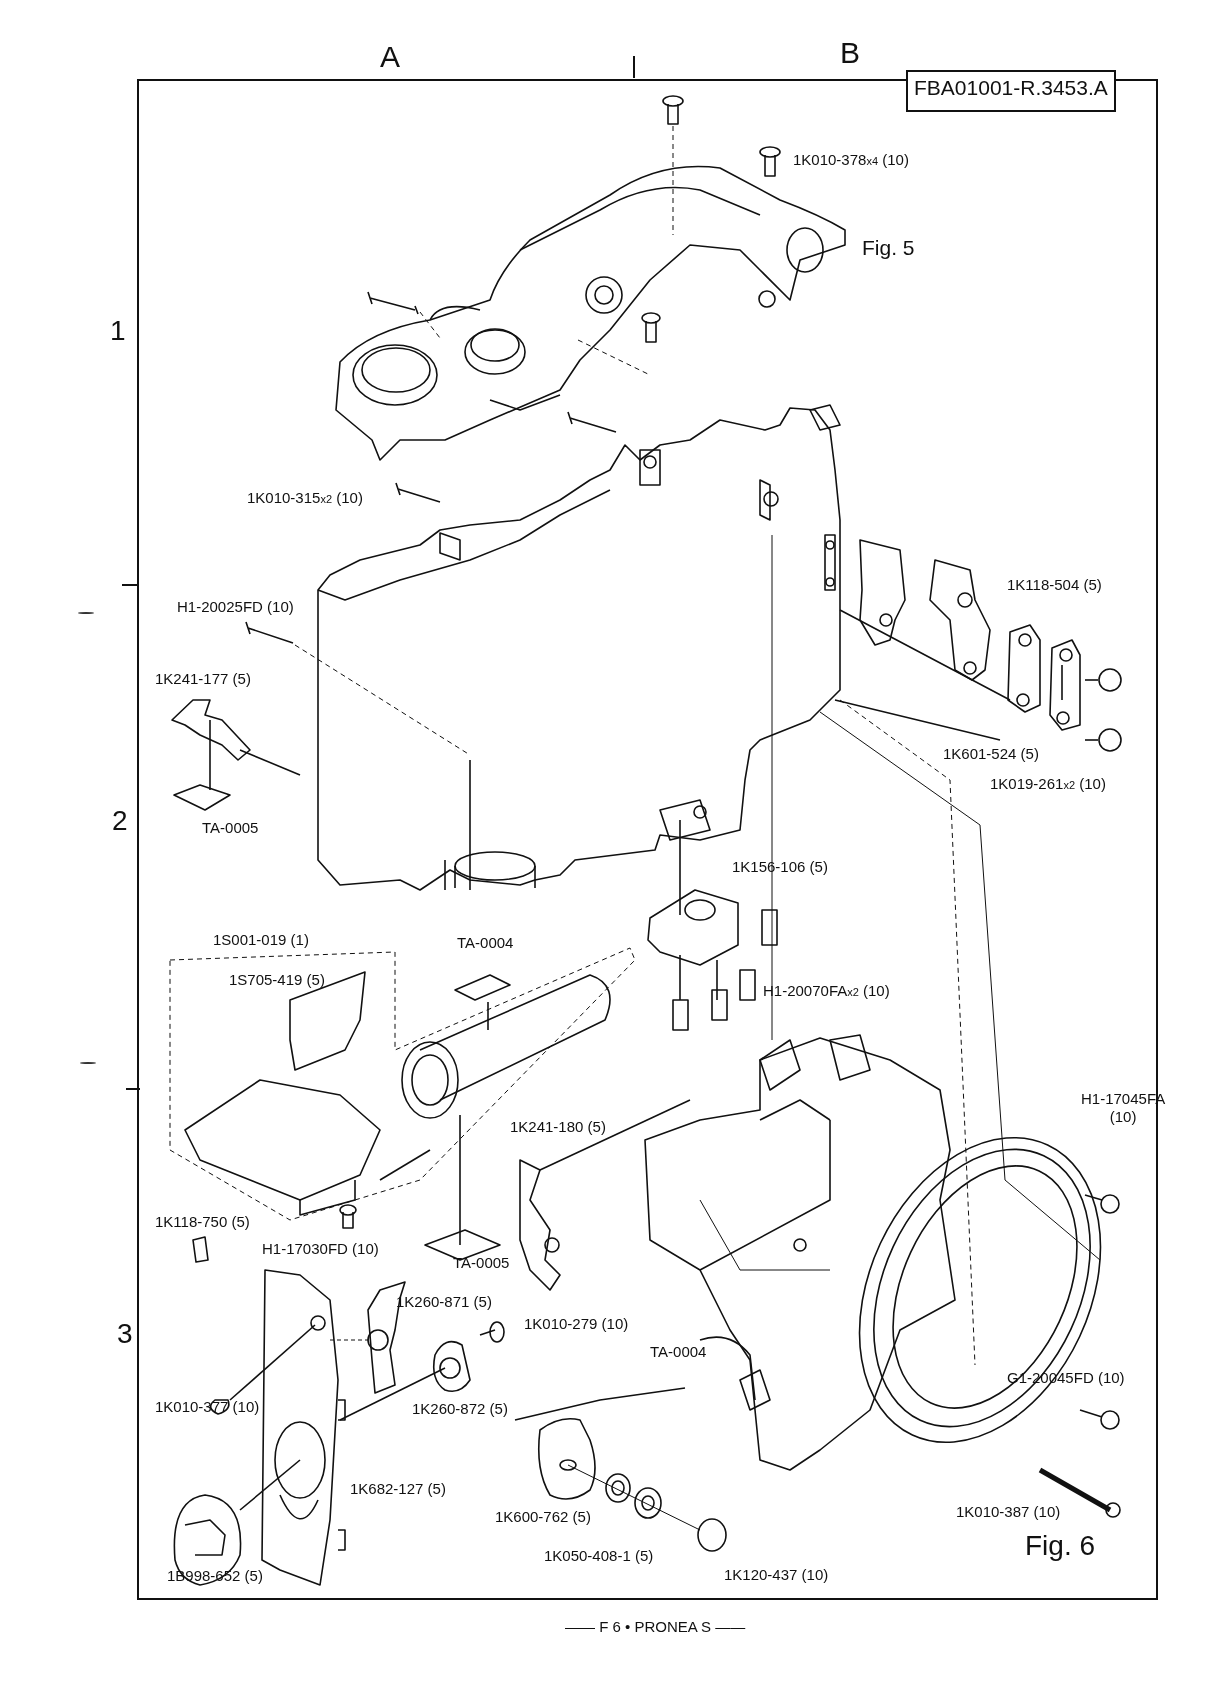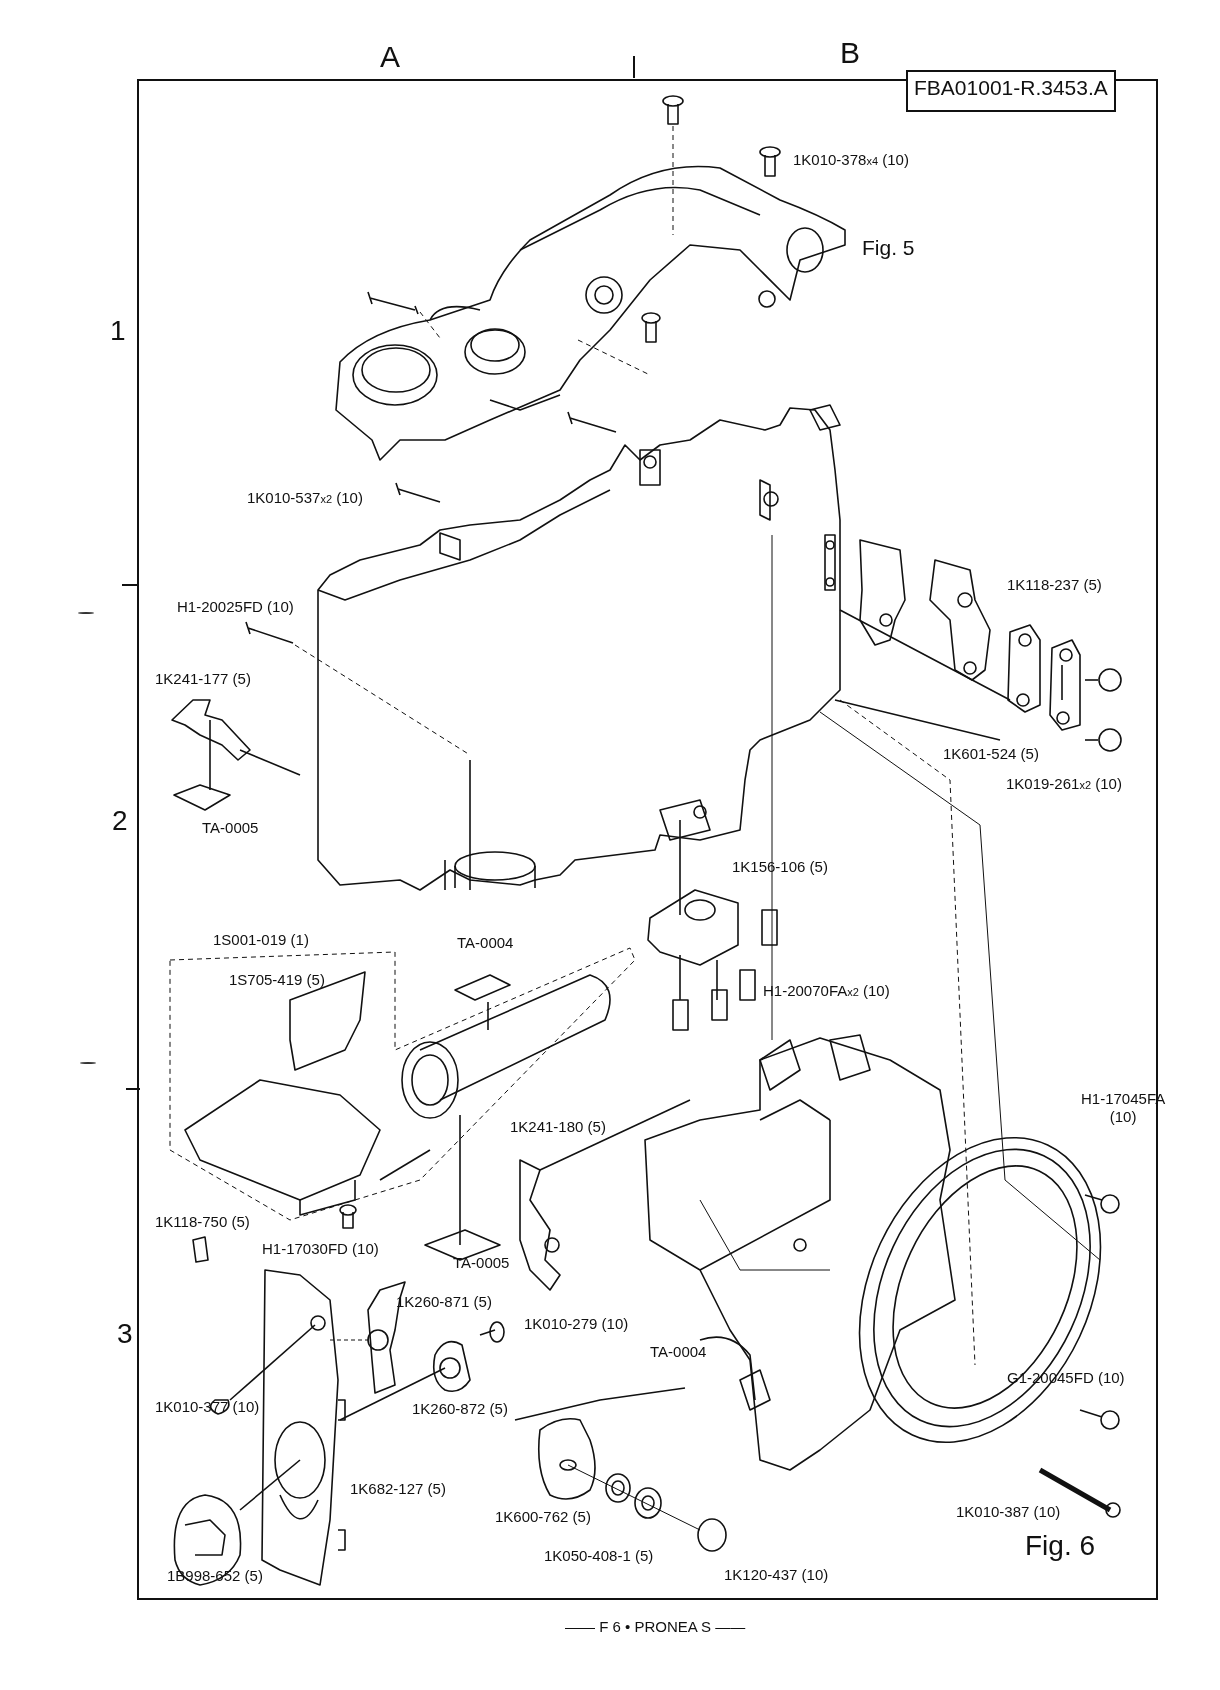--- a/index.html
+++ b/index.html
@@ -217,27 +217,27 @@
       <path d="M820,712 L980,825 L1005,1180 L1100,1260"></path>
       <path d="M700,1200 L740,1270 L830,1270"></path>
     </g>
   </g>
 </svg>
 
 <div class="fig" style="left:862px;top:236px;">Fig. 5</div>
 <div class="fig6" style="left:1025px;top:1530px;">Fig.  6</div>
 
 <div class="lbl" style="left:793px;top:151px;"><span>1K010-378</span><span class="x">x4</span> <span>(10)</span></div>
-<div class="lbl" style="left:247px;top:489px;"><span>1K010-537</span><span class="x">x2</span> <span>(10)</span></div>
+<div class="lbl" style="left:247px;top:489px;"><span>1K010-315</span><span class="x">x2</span> <span>(10)</span></div>
 <div class="lbl" style="left:177px;top:598px;"><span>H1-20025FD</span> <span>(10)</span></div>
 <div class="lbl" style="left:155px;top:670px;"><span>1K241-177</span> <span>(5)</span></div>
 <div class="lbl" style="left:202px;top:819px;"><span>TA-0005</span></div>
-<div class="lbl" style="left:1007px;top:576px;"><span>1K118-237</span> <span>(5)</span></div>
+<div class="lbl" style="left:1007px;top:576px;"><span>1K118-504</span> <span>(5)</span></div>
 <div class="lbl" style="left:943px;top:745px;"><span>1K601-524</span> <span>(5)</span></div>
-<div class="lbl" style="left:990px;top:775px;margin-left:16px;"><span>1K019-261</span><span class="x">x2</span> <span>(10)</span></div>
+<div class="lbl" style="left:990px;top:775px;"><span>1K019-261</span><span class="x">x2</span> <span>(10)</span></div>
 <div class="lbl" style="left:732px;top:858px;"><span>1K156-106</span> <span>(5)</span></div>
 <div class="lbl" style="left:763px;top:982px;"><span>H1-20070FA</span><span class="x">x2</span> <span>(10)</span></div>
 <div class="lbl" style="left:213px;top:931px;"><span>1S001-019</span> <span>(1)</span></div>
 <div class="lbl" style="left:457px;top:934px;"><span>TA-0004</span></div>
 <div class="lbl" style="left:193px;top:971px;margin-left:36px;"><span>1S705-419</span> <span>(5)</span></div>
 <div class="lbl" style="left:510px;top:1118px;"><span>1K241-180</span> <span>(5)</span></div>
 <div class="lbl" style="left:1033px;top:1090px;text-align:center;margin-left:48px;"><span>H1-17045FA</span><br><span>(10)</span></div>
 <div class="lbl" style="left:155px;top:1213px;"><span>1K118-750</span> <span>(5)</span></div>
 <div class="lbl" style="left:262px;top:1240px;"><span>H1-17030FD</span> <span>(10)</span></div>
 <div class="lbl" style="left:453px;top:1254px;"><span>TA-0005</span></div>

